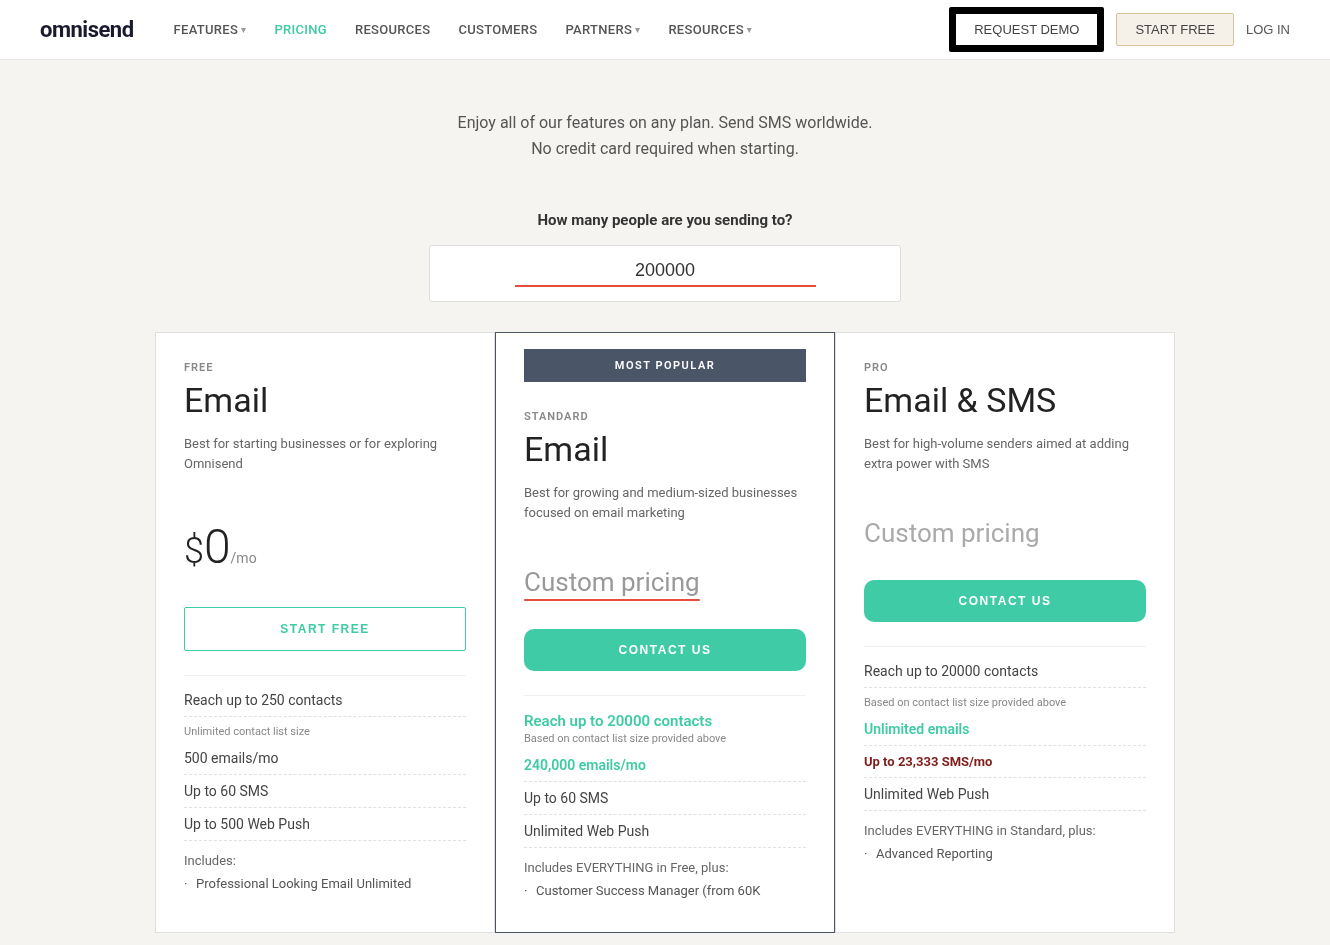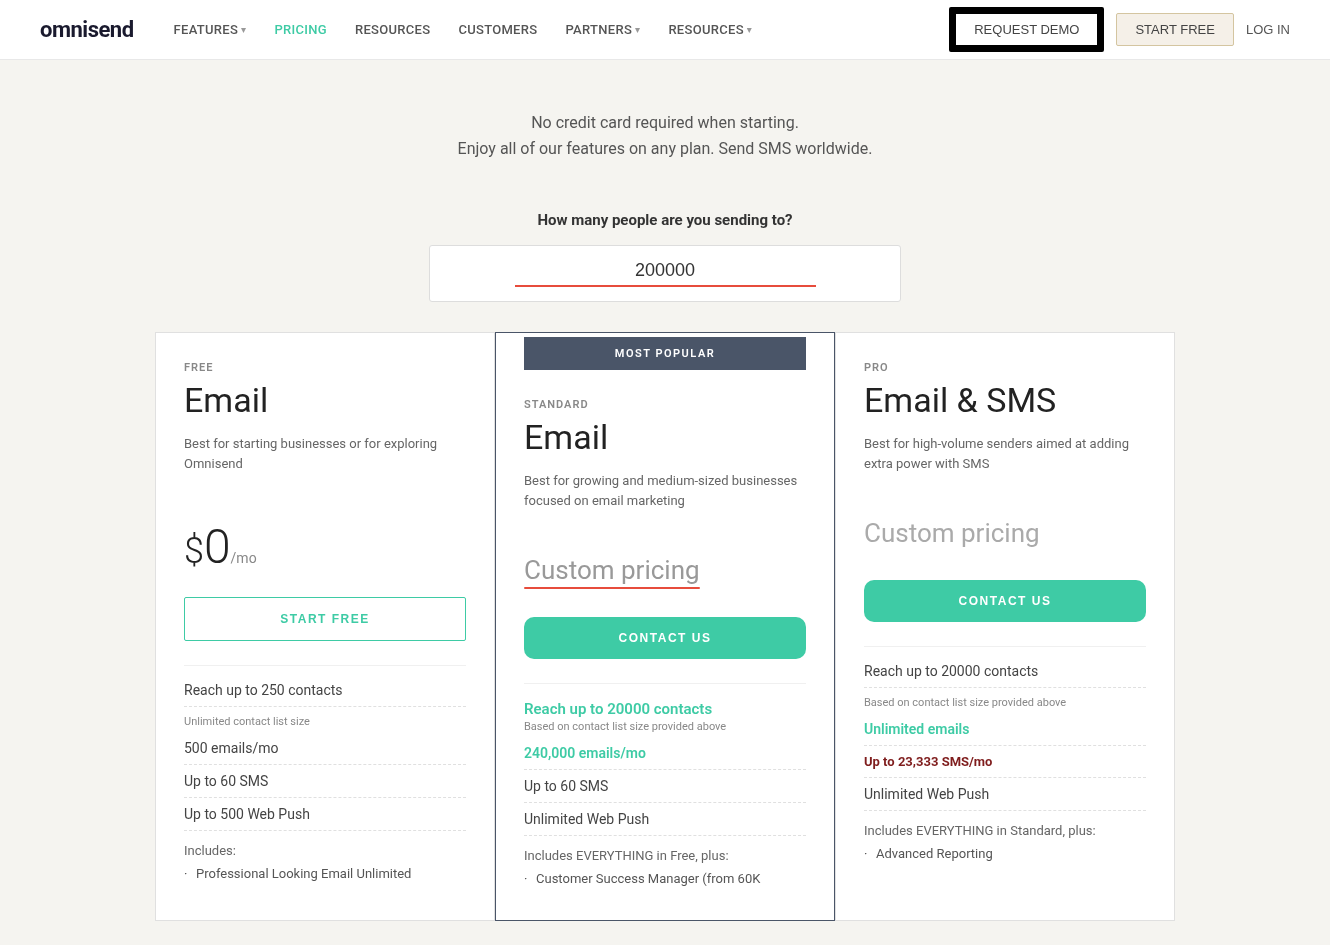--- a/index.html
+++ b/index.html
@@ -143,21 +143,21 @@
       border: 1px solid #e0e0e0;
       flex: 1;
       min-width: 0;
       padding: 28px 28px 28px;
       position: relative;
     }
 
     .plan-card.standard {
       border-color: #4a5568;
       margin-top: 0;
-      padding-top: 4px;
+      padding-top: 16px;
     }
 
     .most-popular-badge {
       background: #4a5568;
       color: #fff;
       text-align: center;
       font-size: 11px;
       letter-spacing: 1.5px;
       font-weight: 600;
       padding: 10px;
@@ -185,21 +185,21 @@
       color: #666;
       line-height: 1.5;
       margin-bottom: 24px;
       min-height: 60px;
     }
 
     .plan-price {
       font-size: 48px;
       font-weight: 300;
       color: #222;
-      margin-bottom: 22px;
+      margin-bottom: 32px;
     }
     .plan-price .currency { font-size: 36px; }
     .plan-price .per-mo {
       font-size: 14px;
       color: #888;
       font-weight: 400;
     }
 
     .custom-pricing {
       font-size: 26px;
@@ -335,22 +335,22 @@
     </a>
   </div>
   <div class="nav-actions">
     <button class="btn-request-demo">REQUEST DEMO</button>
     <button class="btn-start-free">START FREE</button>
     <button class="btn-login">LOG IN</button>
   </div>
 </nav>
 
 <div class="hero">
+  <p class="hero-text">Enjoy all of our features on any plan. Send SMS worldwide.</p>
   <p class="hero-text">No credit card required when starting.</p>
-  <p class="hero-text">Enjoy all of our features on any plan. Send SMS worldwide.</p>
 </div>
 
 <div class="subscriber-section">
   <div class="subscriber-question">How many people are you sending to?</div>
   <div class="subscriber-input-wrapper">
     <input class="subscriber-input" type="text" value="200000" style="">
     <div class="subscriber-underline"></div>
   </div>
 </div>
 

